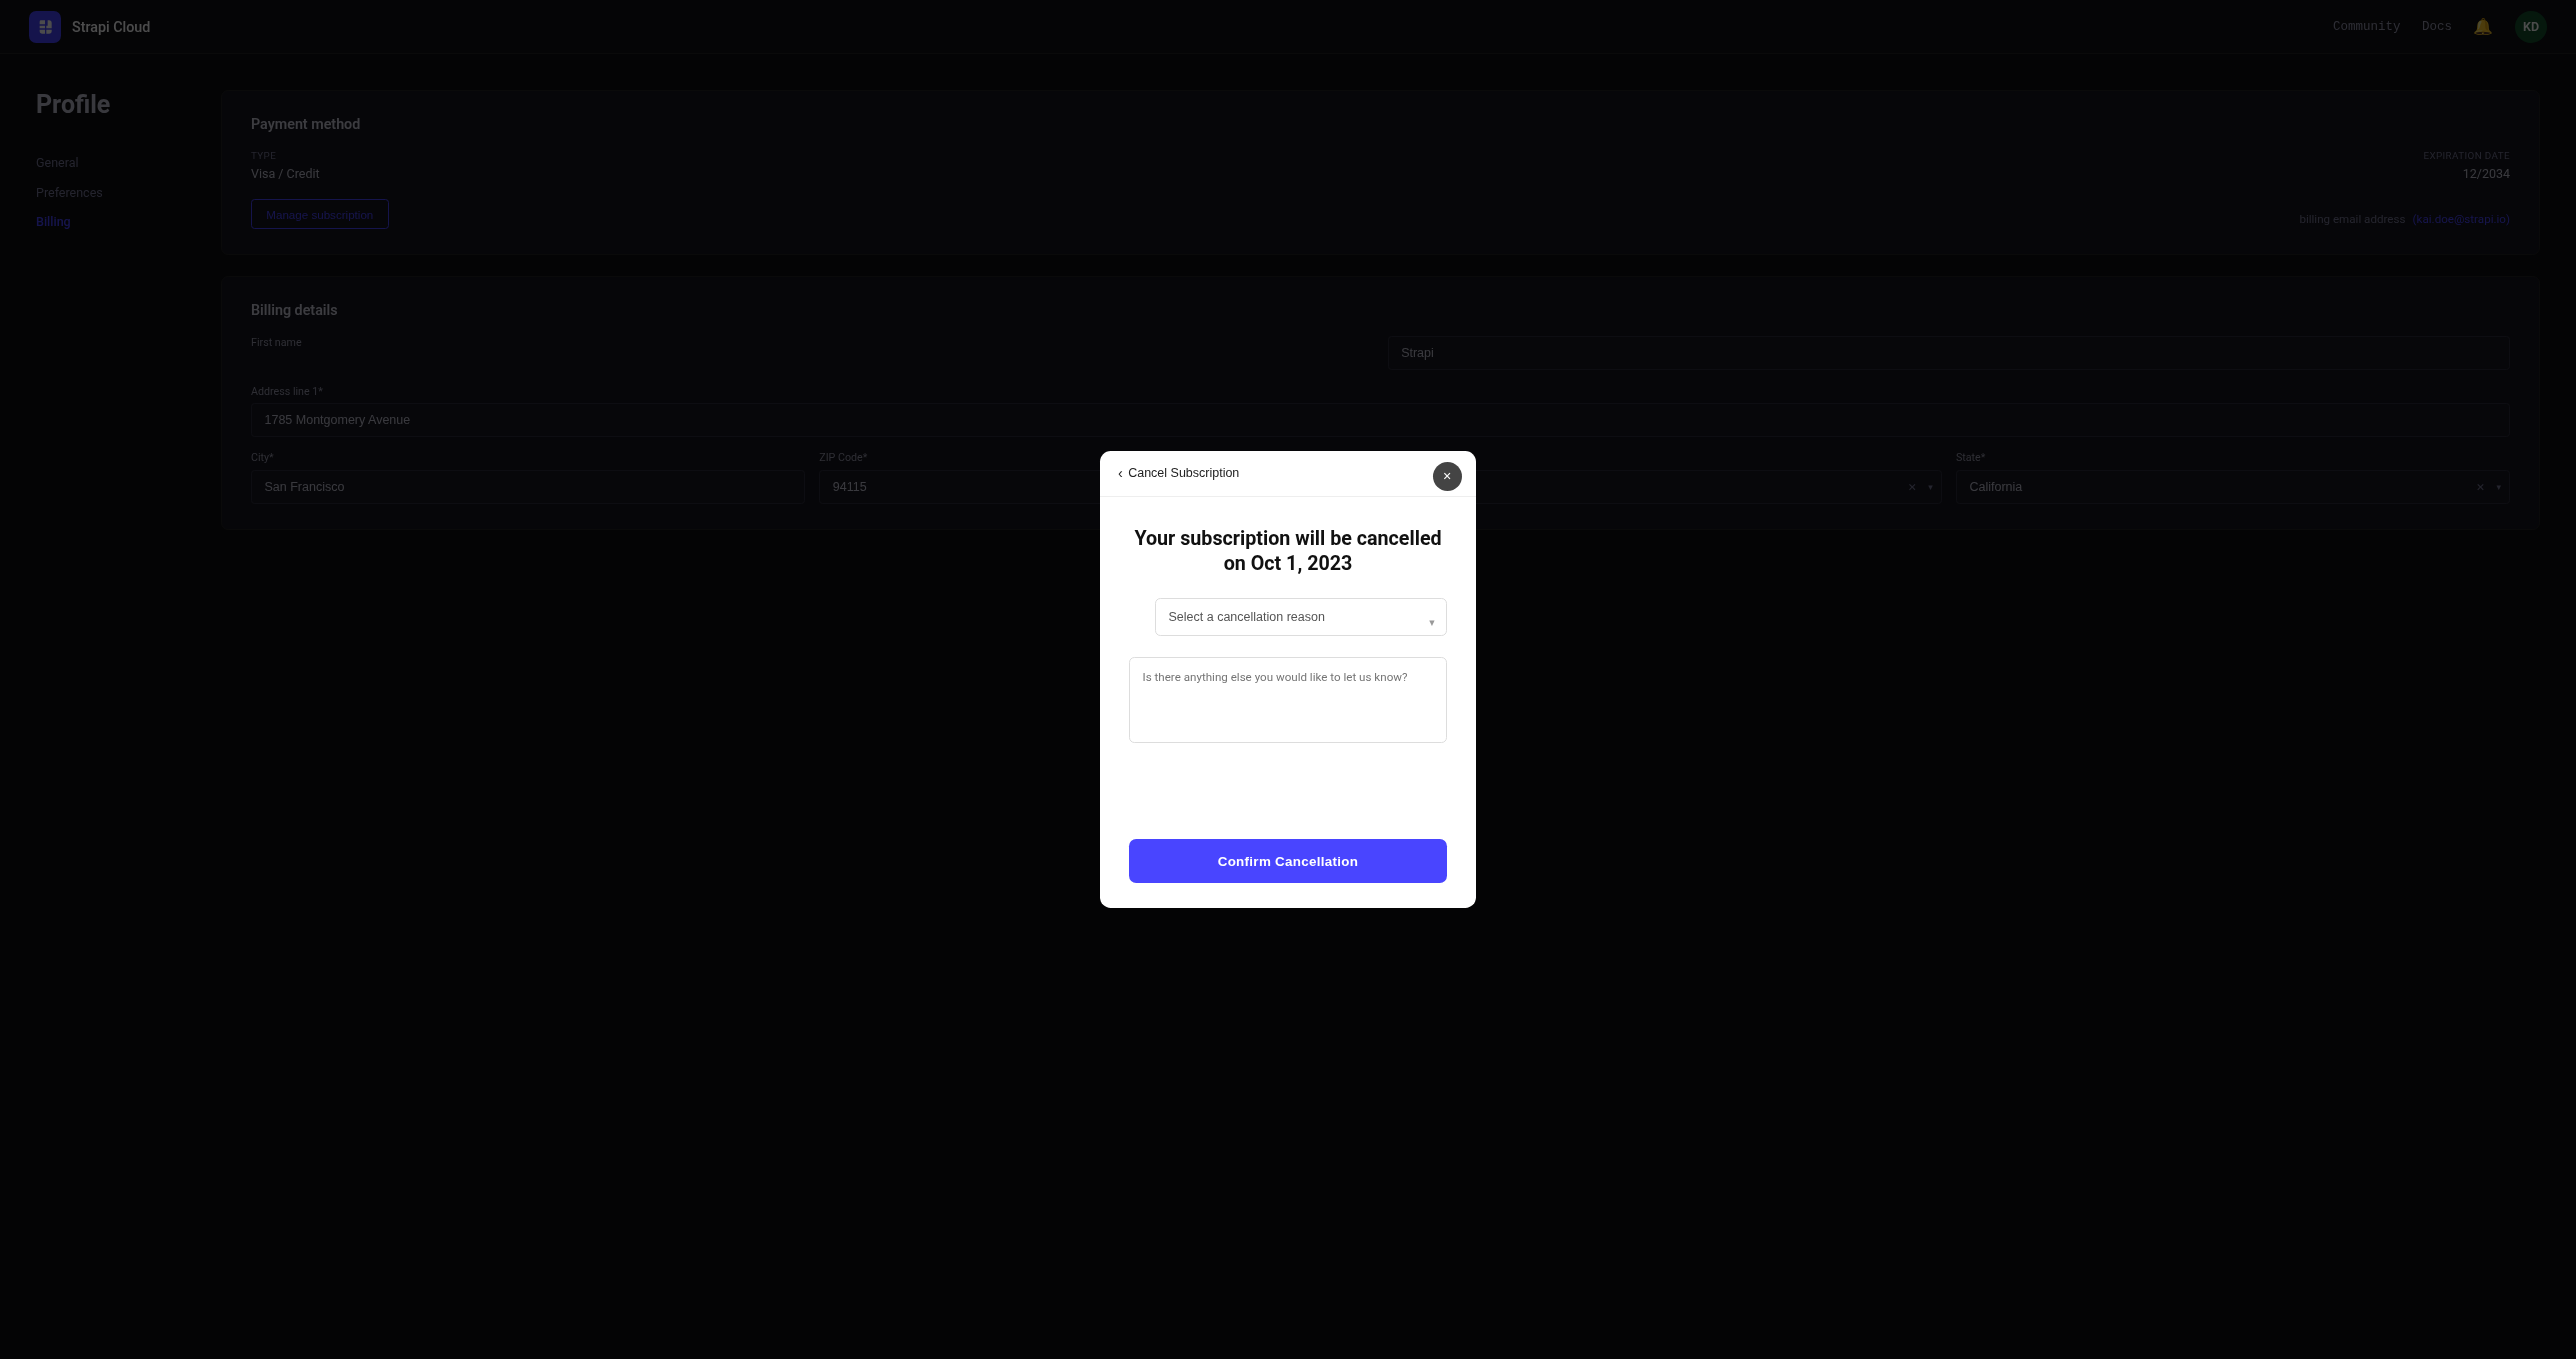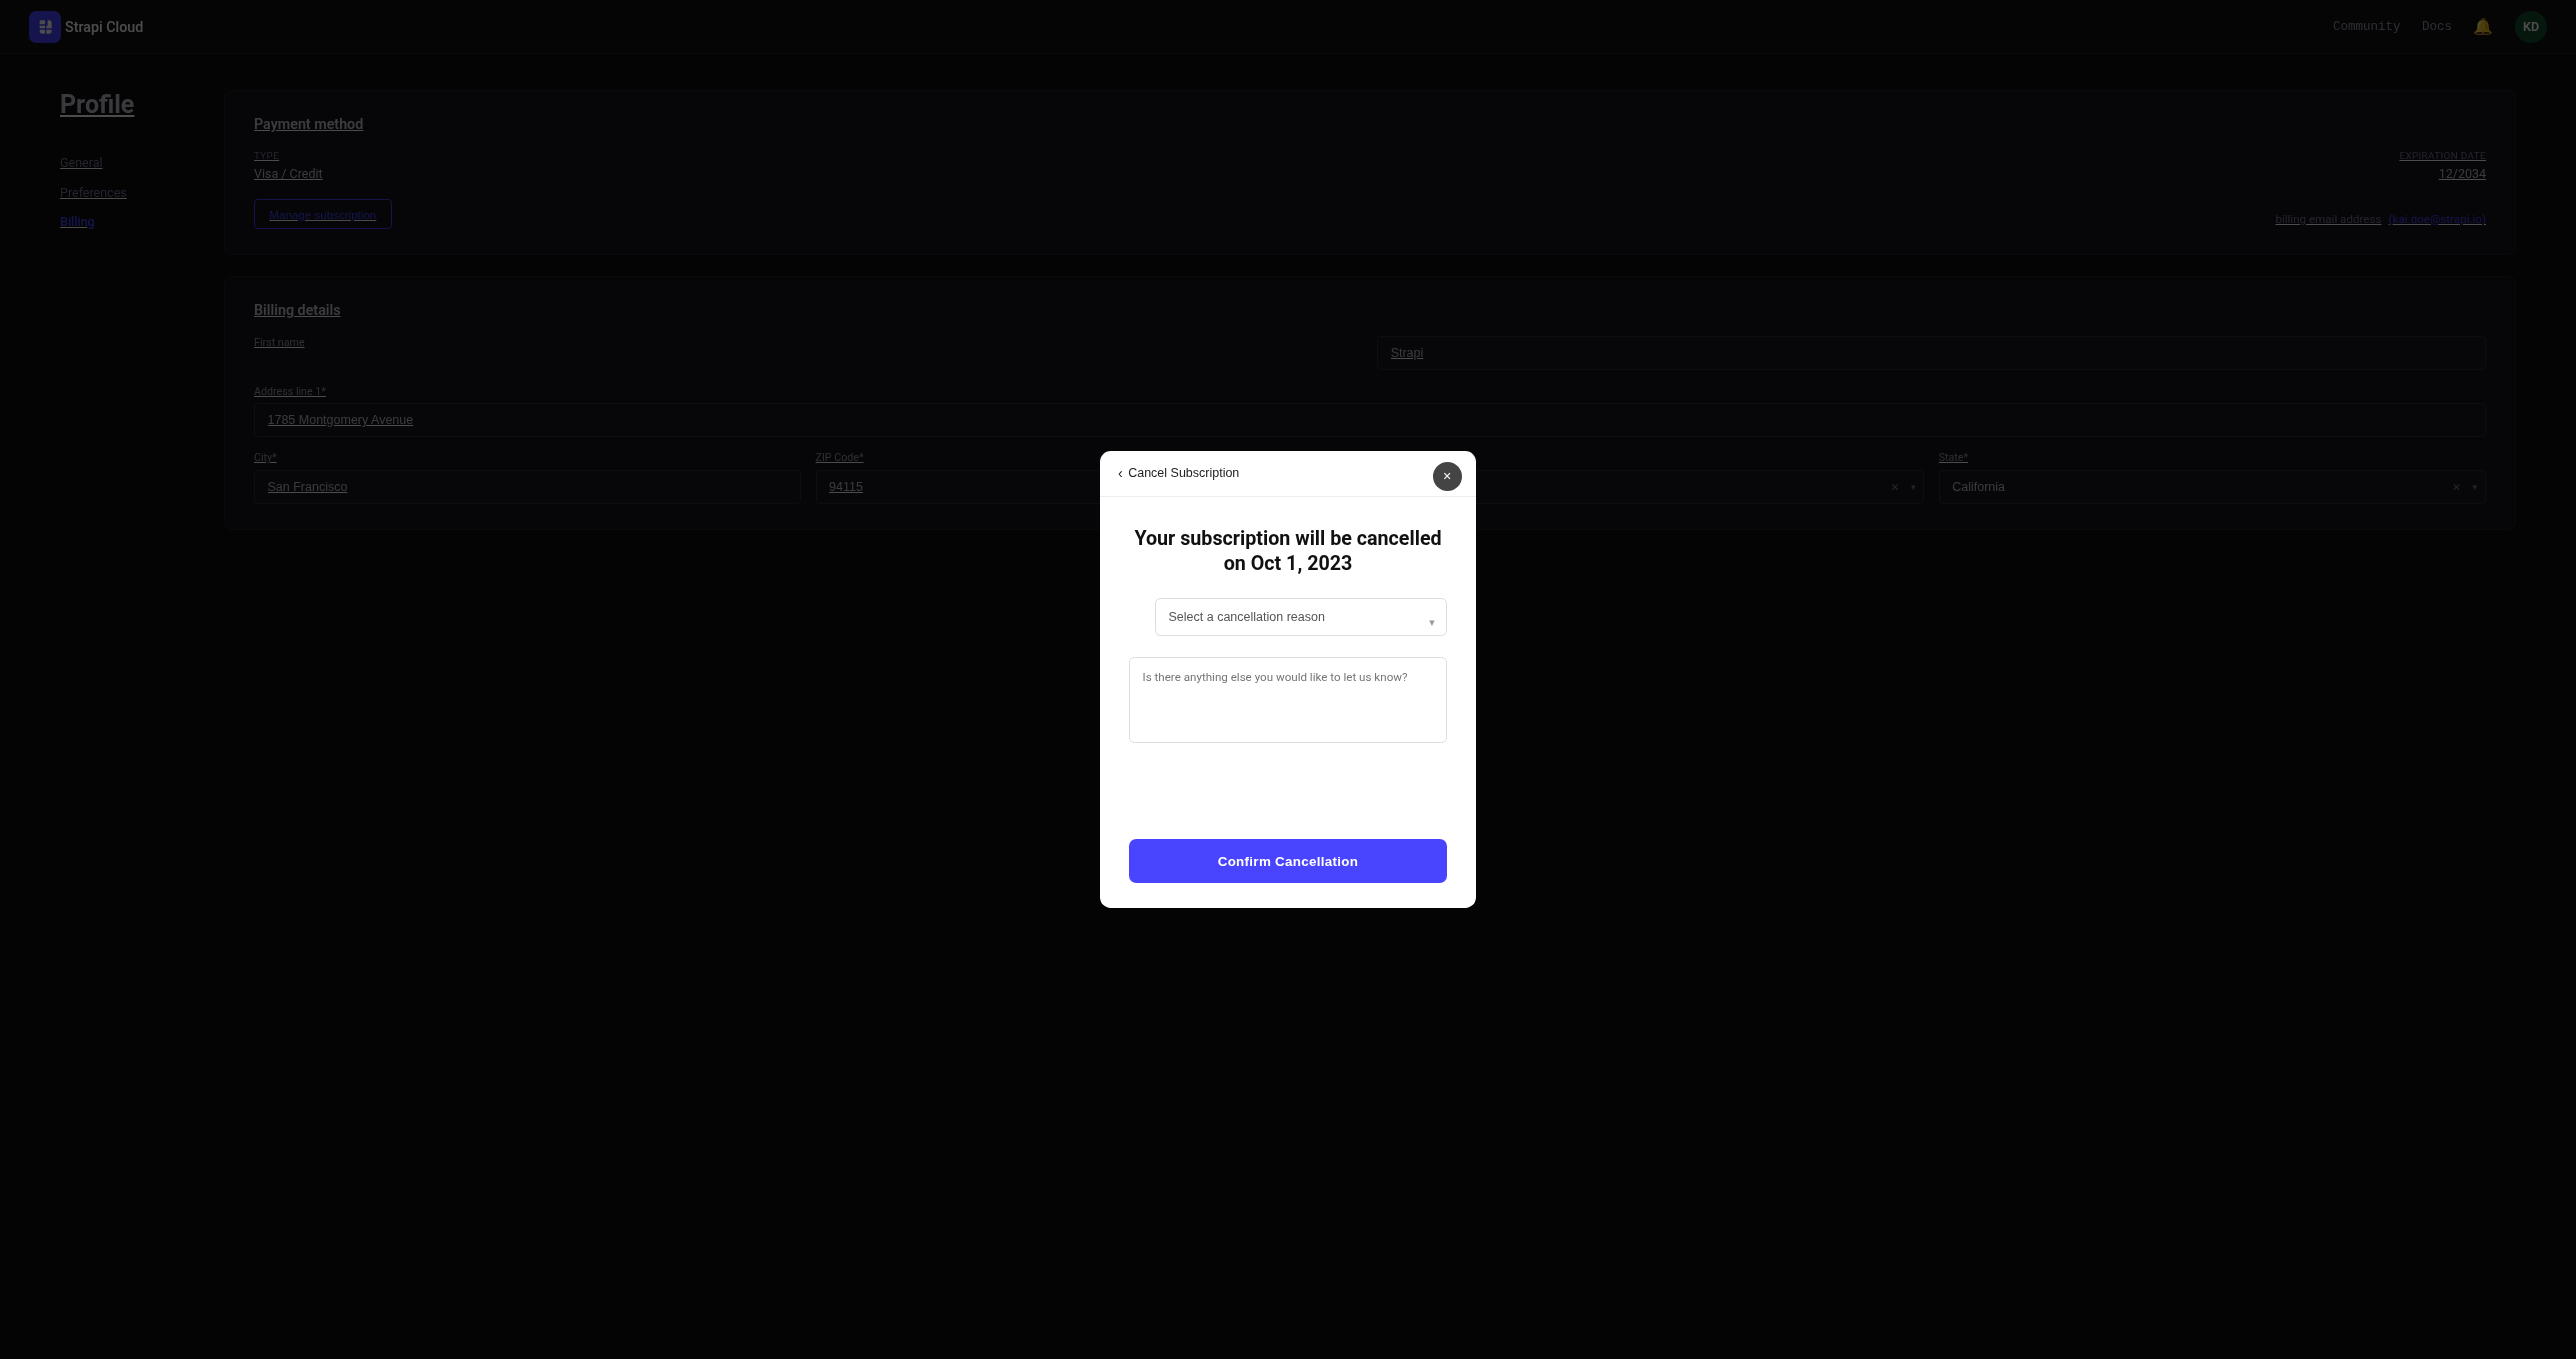--- a/index.html
+++ b/index.html
@@ -17,21 +17,21 @@
       align-items: center;
       justify-content: space-between;
       padding: 0 29px;
       height: 54px;
       background: #111117;
       border-bottom: 0.9px solid #222;
     }
     .navbar-left {
       display: flex;
       align-items: center;
-      gap: 4px;
+      gap: 11px;
     }
     .navbar-logo {
       width: 32px;
       height: 32px;
       background: #4945ff;
       border-radius: 7.2px;
       display: flex;
       align-items: center;
       justify-content: center;
       font-size: 16px;
@@ -68,23 +68,22 @@
       justify-content: center;
       font-size: 12.5px;
       color: #fff;
       font-weight: 600;
       cursor: pointer;
     }
 
     
     .main-content {
       display: flex;
-      padding: 36px 60px;
-      gap: 21px;
-      text-decoration: underline;
+      padding: 36px 36px;
+      gap: 42px;
     }
 
     
     .sidebar {
       min-width: 143px;
     }
     .page-title {
       font-size: 25px;
       font-weight: 700;
       color: #c0c0d0;

